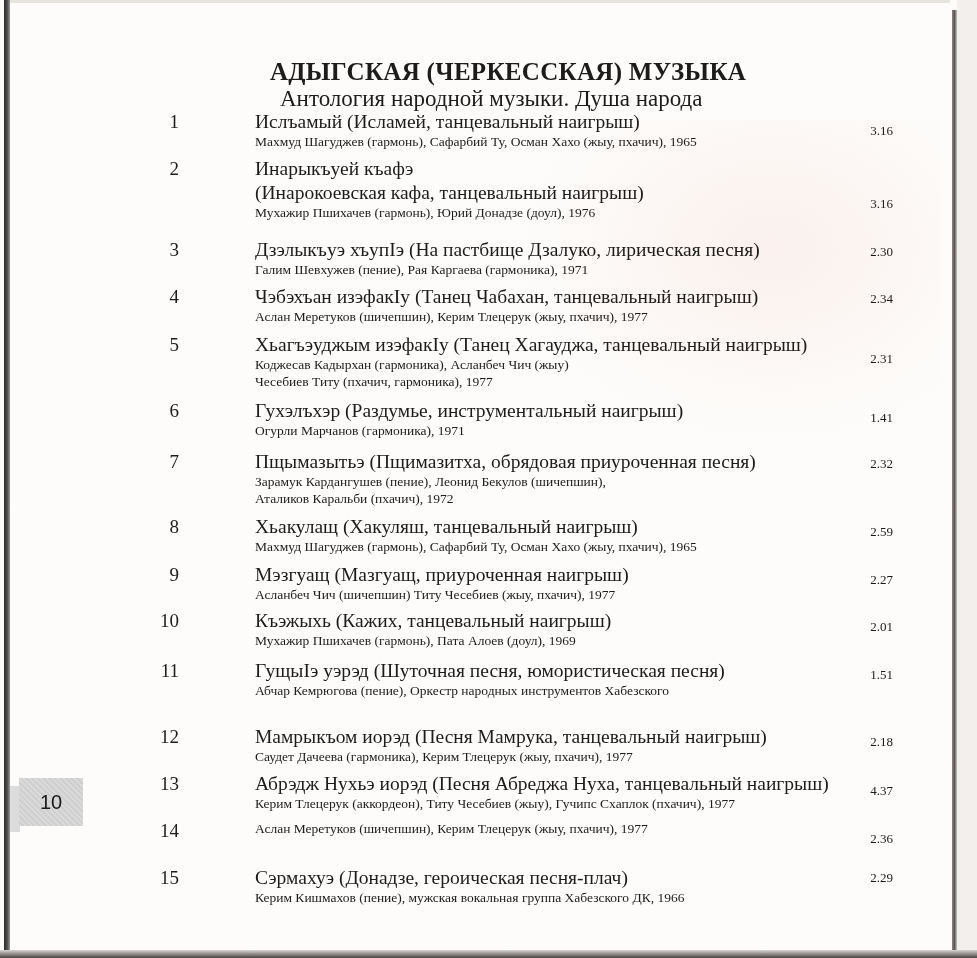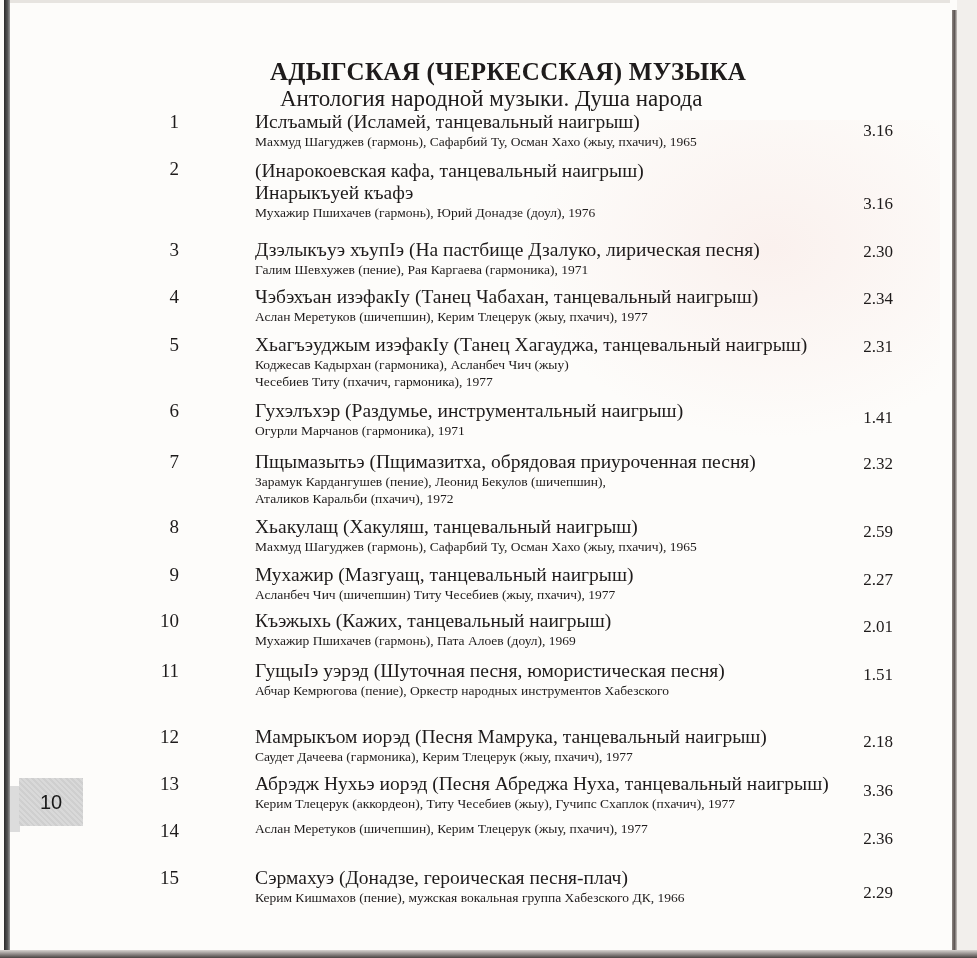--- a/index.html
+++ b/index.html
@@ -56,21 +56,21 @@
   .track-title {
     font-family: "Liberation Serif", serif; font-size: 19.5px; line-height: 22px;
     white-space: nowrap;
   }
   .track-perf {
     font-family: "Liberation Serif", serif; font-size: 13.5px; line-height: 17px;
     white-space: nowrap;
   }
   .track-dur {
     position: absolute; left: 835px; width: 58px; text-align: right;
-    font-family: "Liberation Serif", serif; font-size: 17px; line-height: 22px;
+    font-family: "Liberation Serif", serif; font-size: 13px; line-height: 22px;
   }
   .page-tab {
     position: absolute; left: 19px; top: 778px; width: 64px; height: 48px;
     background: repeating-linear-gradient(45deg, #d9d9d9 0 2px, #cfcfcf 2px 4px);
     display: flex; align-items: center; justify-content: center;
     font-family: "Liberation Sans", "DejaVu Sans", sans-serif; font-size: 20px; color: #1a1a1a;
   }
   .page-tab-shadow {
     position: absolute; left: 10px; top: 786px; width: 10px; height: 46px;
     background: #dcdcdc;
@@ -98,22 +98,22 @@
     <div class="track-body">
       <div class="track-title">Ислъамый (Исламей, танцевальный наигрыш)</div>
       <div class="track-perf">Махмуд Шагуджев (гармонь), Сафарбий Ту, Осман Хахо (жыу, пхачич), 1965</div>
     </div>
     <div class="track-dur" style="top:9px">3.16</div>
   </div>
 
   <div class="track" style="top:158px">
     <div class="track-num">2</div>
     <div class="track-body">
+      <div class="track-title">Инарыкъуей къафэ</div>
       <div class="track-title" style="margin-top:2px">(Инарокоевская кафа, танцевальный наигрыш)</div>
-      <div class="track-title">Инарыкъуей къафэ</div>
       <div class="track-perf">Мухажир Пшихачев (гармонь), Юрий Донадзе (доул), 1976</div>
     </div>
     <div class="track-dur" style="top:35px">3.16</div>
   </div>
 
   <div class="track" style="top:239px">
     <div class="track-num">3</div>
     <div class="track-body">
       <div class="track-title">Дзэлыкъуэ хъупIэ (На пастбище Дзалуко, лирическая песня)</div>
       <div class="track-perf">Галим Шевхужев (пение), Рая Каргаева (гармоника), 1971</div>
@@ -130,21 +130,21 @@
     <div class="track-dur" style="top:2px">2.34</div>
   </div>
 
   <div class="track" style="top:334px">
     <div class="track-num">5</div>
     <div class="track-body">
       <div class="track-title">Хьагъэуджым изэфакIу (Танец Хагауджа, танцевальный наигрыш)</div>
       <div class="track-perf">Коджесав Кадырхан (гармоника), Асланбеч Чич (жыу)</div>
       <div class="track-perf">Чесебиев Титу (пхачич, гармоника), 1977</div>
     </div>
-    <div class="track-dur" style="top:2px">2.31</div>
+    <div class="track-dur" style="top:14px">2.31</div>
   </div>
 
   <div class="track" style="top:400px">
     <div class="track-num">6</div>
     <div class="track-body">
       <div class="track-title">Гухэлъхэр (Раздумье, инструментальный наигрыш)</div>
       <div class="track-perf">Огурли Марчанов (гармоника), 1971</div>
     </div>
     <div class="track-dur" style="top:7px">1.41</div>
   </div>
@@ -164,21 +164,21 @@
     <div class="track-body">
       <div class="track-title">Хьакулащ (Хакуляш, танцевальный наигрыш)</div>
       <div class="track-perf">Махмуд Шагуджев (гармонь), Сафарбий Ту, Осман Хахо (жыу, пхачич), 1965</div>
     </div>
     <div class="track-dur" style="top:5px">2.59</div>
   </div>
 
   <div class="track" style="top:564px">
     <div class="track-num">9</div>
     <div class="track-body">
-      <div class="track-title">Мухажир (Мазгуащ, танцевальный наигрыш)</div>
+      <div class="track-title">Мэзгуащ (Мазгуащ, приуроченная наигрыш)</div>
       <div class="track-perf">Асланбеч Чич (шичепшин) Титу Чесебиев (жыу, пхачич), 1977</div>
     </div>
     <div class="track-dur" style="top:5px">2.27</div>
   </div>
 
   <div class="track" style="top:610px">
     <div class="track-num">10</div>
     <div class="track-body">
       <div class="track-title">Къэжыхь (Кажих, танцевальный наигрыш)</div>
       <div class="track-perf">Мухажир Пшихачев (гармонь), Пата Алоев (доул), 1969</div>
@@ -203,37 +203,37 @@
     </div>
     <div class="track-dur" style="top:5px">2.18</div>
   </div>
 
   <div class="track" style="top:773px">
     <div class="track-num">13</div>
     <div class="track-body">
       <div class="track-title">Абрэдж Нухьэ иорэд (Песня Абреджа Нуха, танцевальный наигрыш)</div>
       <div class="track-perf">Керим Тлецерук (аккордеон), Титу Чесебиев (жыу), Гучипс Схаплок (пхачич), 1977</div>
     </div>
-    <div class="track-dur" style="top:7px">3.36</div>
+    <div class="track-dur" style="top:7px">4.37</div>
   </div>
 
   <div class="track" style="top:820px">
     <div class="track-num">14</div>
     <div class="track-body">
       <div class="track-perf">Аслан Меретуков (шичепшин), Керим Тлецерук (жыу, пхачич), 1977</div>
     </div>
     <div class="track-dur" style="top:8px">2.36</div>
   </div>
 
   <div class="track" style="top:867px">
     <div class="track-num">15</div>
     <div class="track-body">
       <div class="track-title">Сэрмахуэ (Донадзе, героическая песня-плач)</div>
       <div class="track-perf">Керим Кишмахов (пение), мужская вокальная группа Хабезского ДК, 1966</div>
     </div>
-    <div class="track-dur" style="top:15px">2.29</div>
+    <div class="track-dur" style="top:0">2.29</div>
   </div>
 </div>
 
 <div class="page-tab-shadow"></div>
 <div class="page-tab">
   <span>10</span>
 </div>
 
 </body></html>

